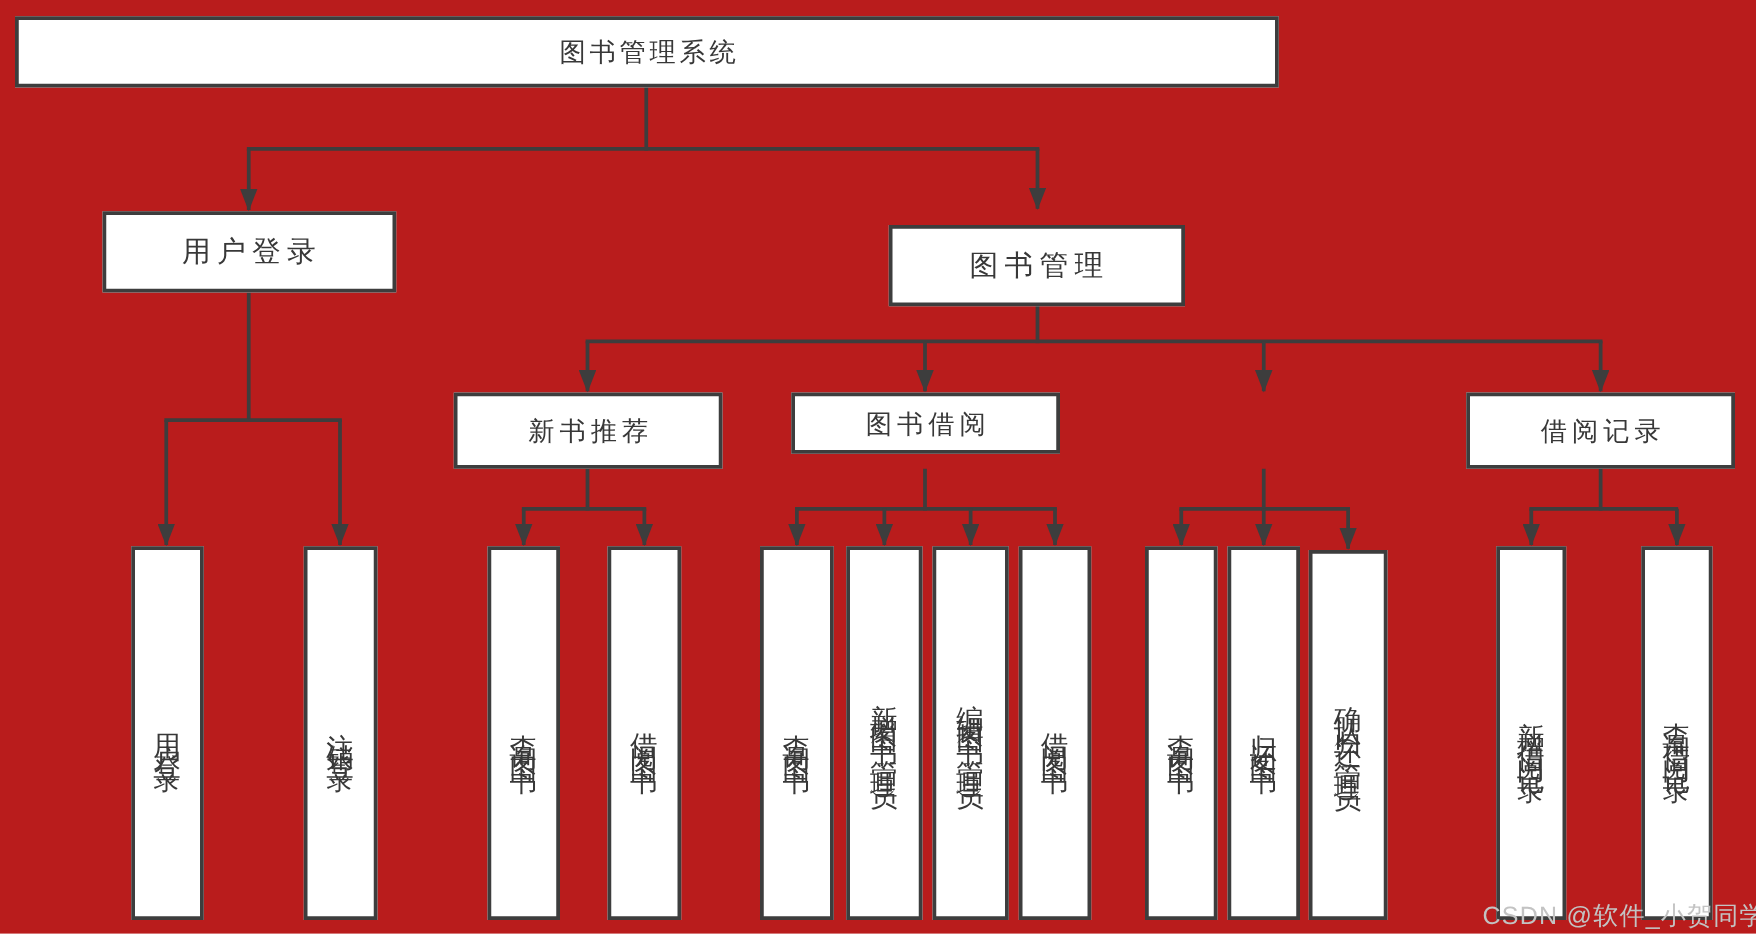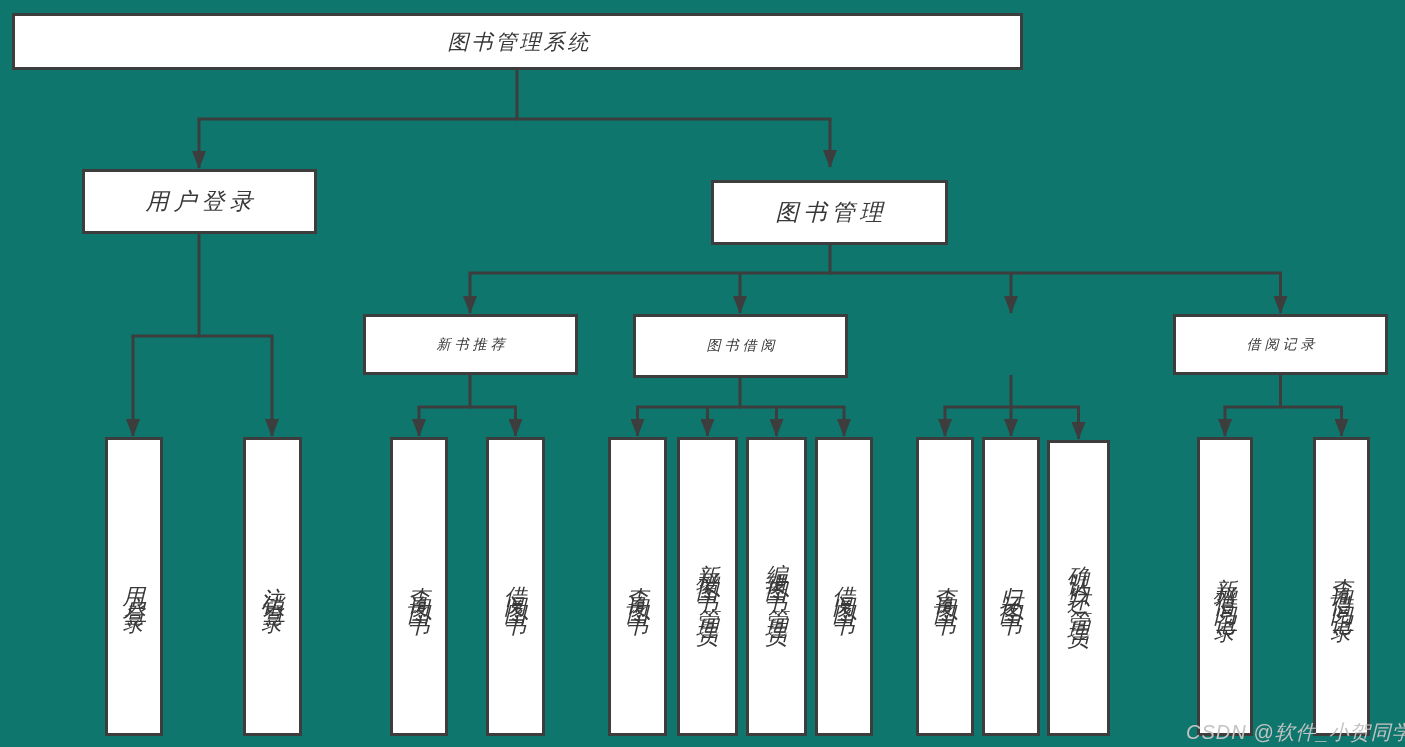--- a/index.html
+++ b/index.html
@@ -3,44 +3,43 @@
 <meta charset="utf-8">
 <style>
   * { margin: 0; padding: 0; box-sizing: border-box; }
   html, body { background: #ffffff; }
   body { font-family: "Liberation Sans", "DejaVu Sans", sans-serif; }
 
   .canvas {
     position: relative;
     width: 1405px;
     height: 747px;
-    background: #0f766e;
+    background: #b91c1c;
     overflow: hidden;
-    font-style: italic;
   }
 
   .connectors {
     position: absolute;
     left: 0; top: 0;
     width: 1405px; height: 747px;
   }
   .connectors line { stroke: #3d3d3d; stroke-width: 3; }
   .arrowhead { fill: #3d3d3d; }
 
   .box {
     position: absolute;
     border: 3px solid #3d3d3d;
     background: #ffffff;
     display: flex;
     align-items: center;
     justify-content: center;
     color: #383838;
   }
 
-  .h-label { font-size: 14px; letter-spacing: 4px; text-indent: 4px; white-space: nowrap; }
+  .h-label { font-size: 21px; letter-spacing: 4px; text-indent: 4px; white-space: nowrap; }
   .root-label { font-size: 21px; letter-spacing: 3px; }
   .l2-label { font-size: 23px; letter-spacing: 5px; }
 
   .vtext {
     writing-mode: vertical-rl;
     text-orientation: mixed;
     font-size: 22px;
     line-height: 1.05;
     letter-spacing: 9px;
     color: #383838;
@@ -123,21 +122,21 @@
       <line x1="1341.5" y1="407" x2="1341.5" y2="436" marker-end="url(#arw)"></line>
     </g>
   </svg>
 
   <div class="box h-label root-label" style="left:12px;top:13px;width:1011px;height:57px">图书管理系统</div>
 
   <div class="box h-label l2-label" style="left:82px;top:169px;width:235px;height:65px">用户登录</div>
   <div class="box h-label l2-label" style="left:711px;top:180px;width:237px;height:65px">图书管理</div>
 
   <div class="box h-label" style="left:363px;top:314px;width:215px;height:61px">新书推荐</div>
-  <div class="box h-label" style="left:633px;top:314px;width:215px;height:64px">图书借阅</div>
+  <div class="box h-label" style="left:633px;top:314px;width:215px;height:49px">图书借阅</div>
   <div class="box h-label" style="left:1173px;top:314px;width:215px;height:61px">借阅记录</div>
 
   <div class="box" style="left:105px;top:437px;width:58px;height:299px">
     <span class="vtext">用户登录</span>
   </div>
   <div class="box" style="left:243px;top:437px;width:59px;height:299px">
     <span class="vtext">注销登录</span>
   </div>
 
   <div class="box" style="left:390px;top:437px;width:58px;height:299px">

